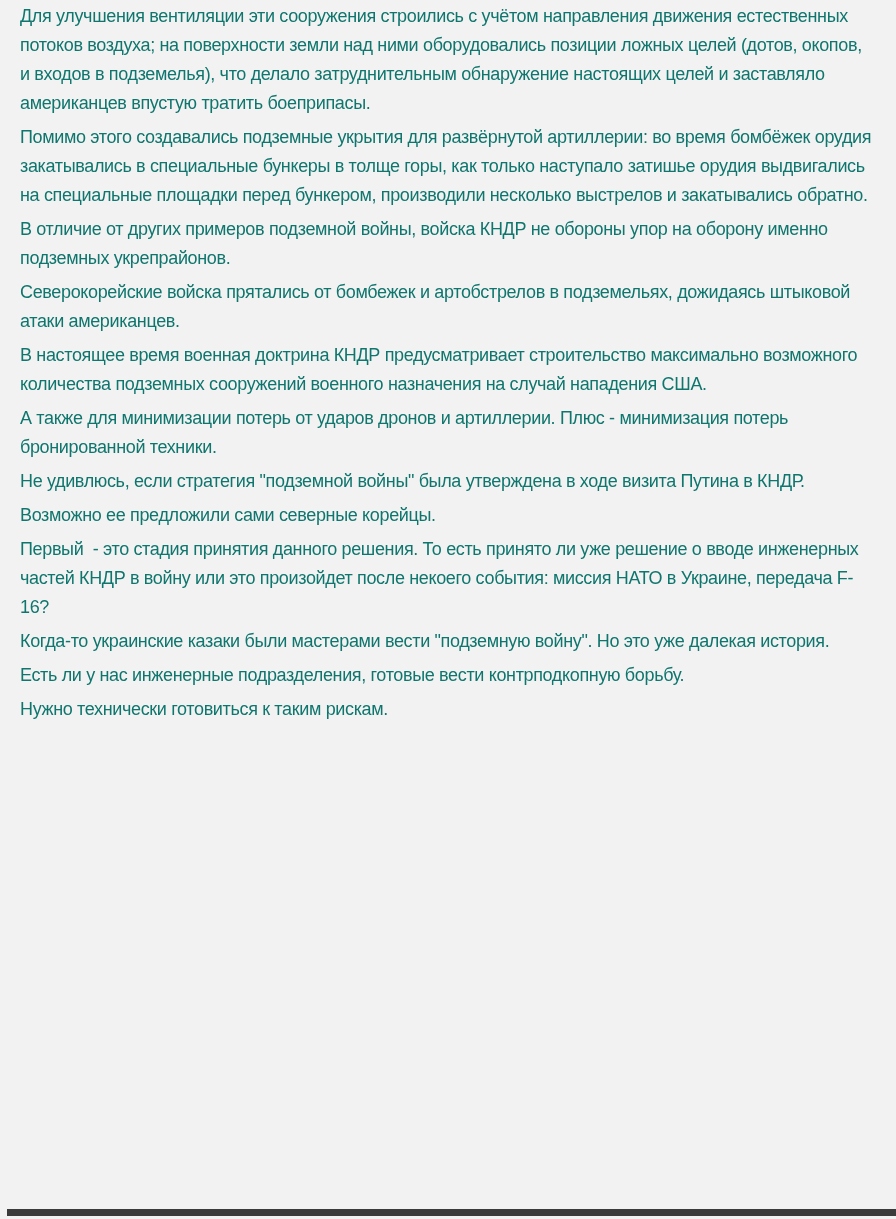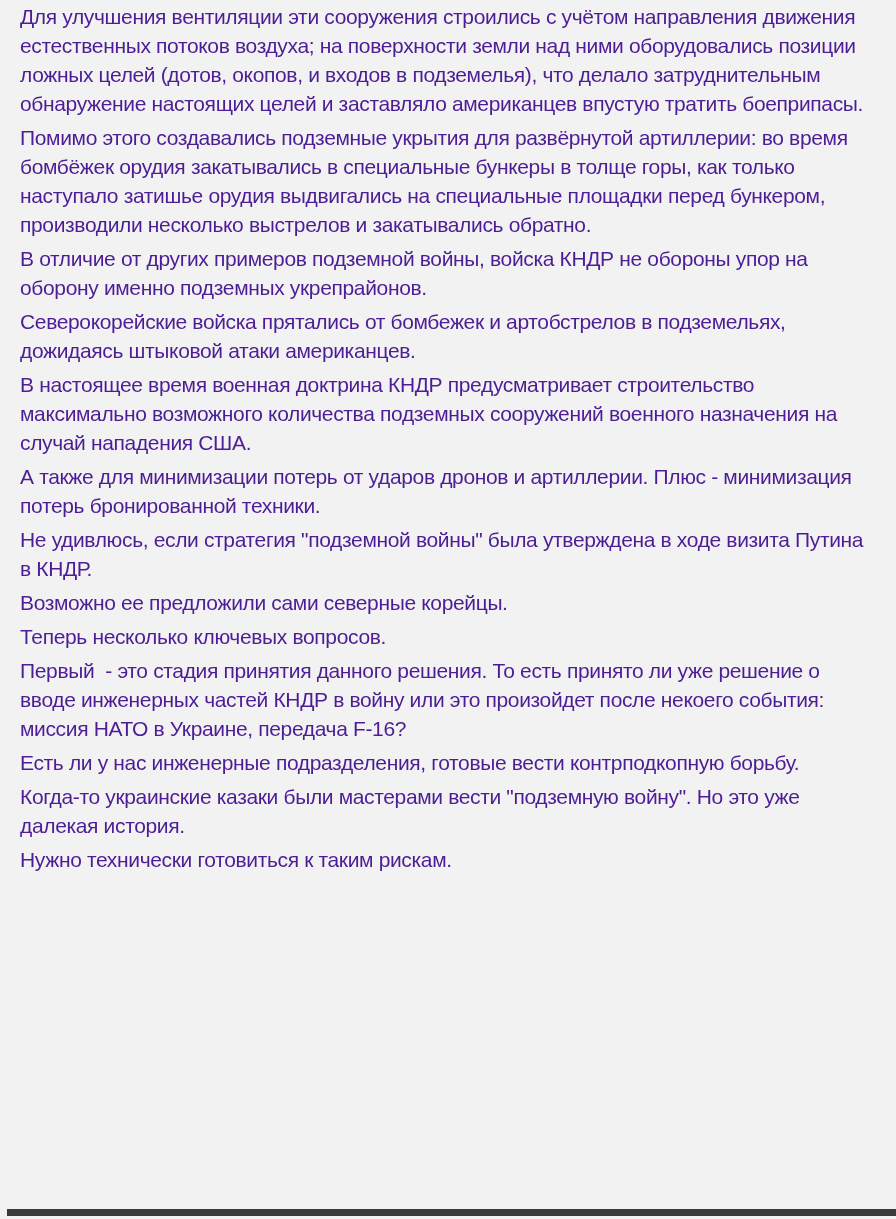--- a/index.html
+++ b/index.html
@@ -15,24 +15,24 @@
     font-family: "Liberation Sans", "DejaVu Sans", sans-serif;
   }
   .doc {
     position: absolute;
     top: 2px;
     left: 20px;
     right: 22px;
   }
   .para {
     margin: 0 0 5px 0;
-    font-size: 21px;
+    font-size: 18px;
     line-height: 29px;
     letter-spacing: -0.35px;
-    color: #4c1d95;
+    color: #0f766e;
     white-space: pre-wrap;
     font-weight: 400;
   }
   .bottom-bar {
     position: absolute;
     left: 7px;
     right: 0;
     bottom: 3px;
     height: 7px;
     background: #3b3b3b;
@@ -43,20 +43,19 @@
 
 <main class="doc">
     <p class="para">Для улучшения вентиляции эти сооружения строились с учётом направления движения естественных потоков воздуха; на поверхности земли над ними оборудовались позиции ложных целей (дотов, окопов, и входов в подземелья), что делало затруднительным обнаружение настоящих целей и заставляло американцев впустую тратить боеприпасы.</p>
     <p class="para">Помимо этого создавались подземные укрытия для развёрнутой артиллерии: во время бомбёжек орудия закатывались в специальные бункеры в толще горы, как только наступало затишье орудия выдвигались на специальные площадки перед бункером, производили несколько выстрелов и закатывались обратно.</p>
     <p class="para">В отличие от других примеров подземной войны, войска КНДР не обороны упор на оборону именно подземных укрепрайонов.</p>
     <p class="para">Северокорейские войска прятались от бомбежек и артобстрелов в подземельях, дожидаясь штыковой атаки американцев.</p>
     <p class="para">В настоящее время военная доктрина КНДР предусматривает строительство максимально возможного количества подземных сооружений военного назначения на случай нападения США.</p>
     <p class="para">А также для минимизации потерь от ударов дронов и артиллерии. Плюс - минимизация потерь бронированной техники.</p>
     <p class="para">Не удивлюсь, если стратегия "подземной войны" была утверждена в ходе визита Путина в КНДР.</p>
     <p class="para">Возможно ее предложили сами северные корейцы.</p>
-    <p class="para">Теперь несколько ключевых вопросов.</p>
     <p class="para">Первый  - это стадия принятия данного решения. То есть принято ли уже решение о вводе инженерных частей КНДР в войну или это произойдет после некоего события: миссия НАТО в Украине, передача F-16?</p>
+    <p class="para">Когда-то украинские казаки были мастерами вести "подземную войну". Но это уже далекая история.</p>
     <p class="para">Есть ли у нас инженерные подразделения, готовые вести контрподкопную борьбу.</p>
-    <p class="para">Когда-то украинские казаки были мастерами вести "подземную войну". Но это уже далекая история.</p>
     <p class="para">Нужно технически готовиться к таким рискам.</p>
   </main>
 
 <div class="bottom-bar"></div>
 
 </body></html>

